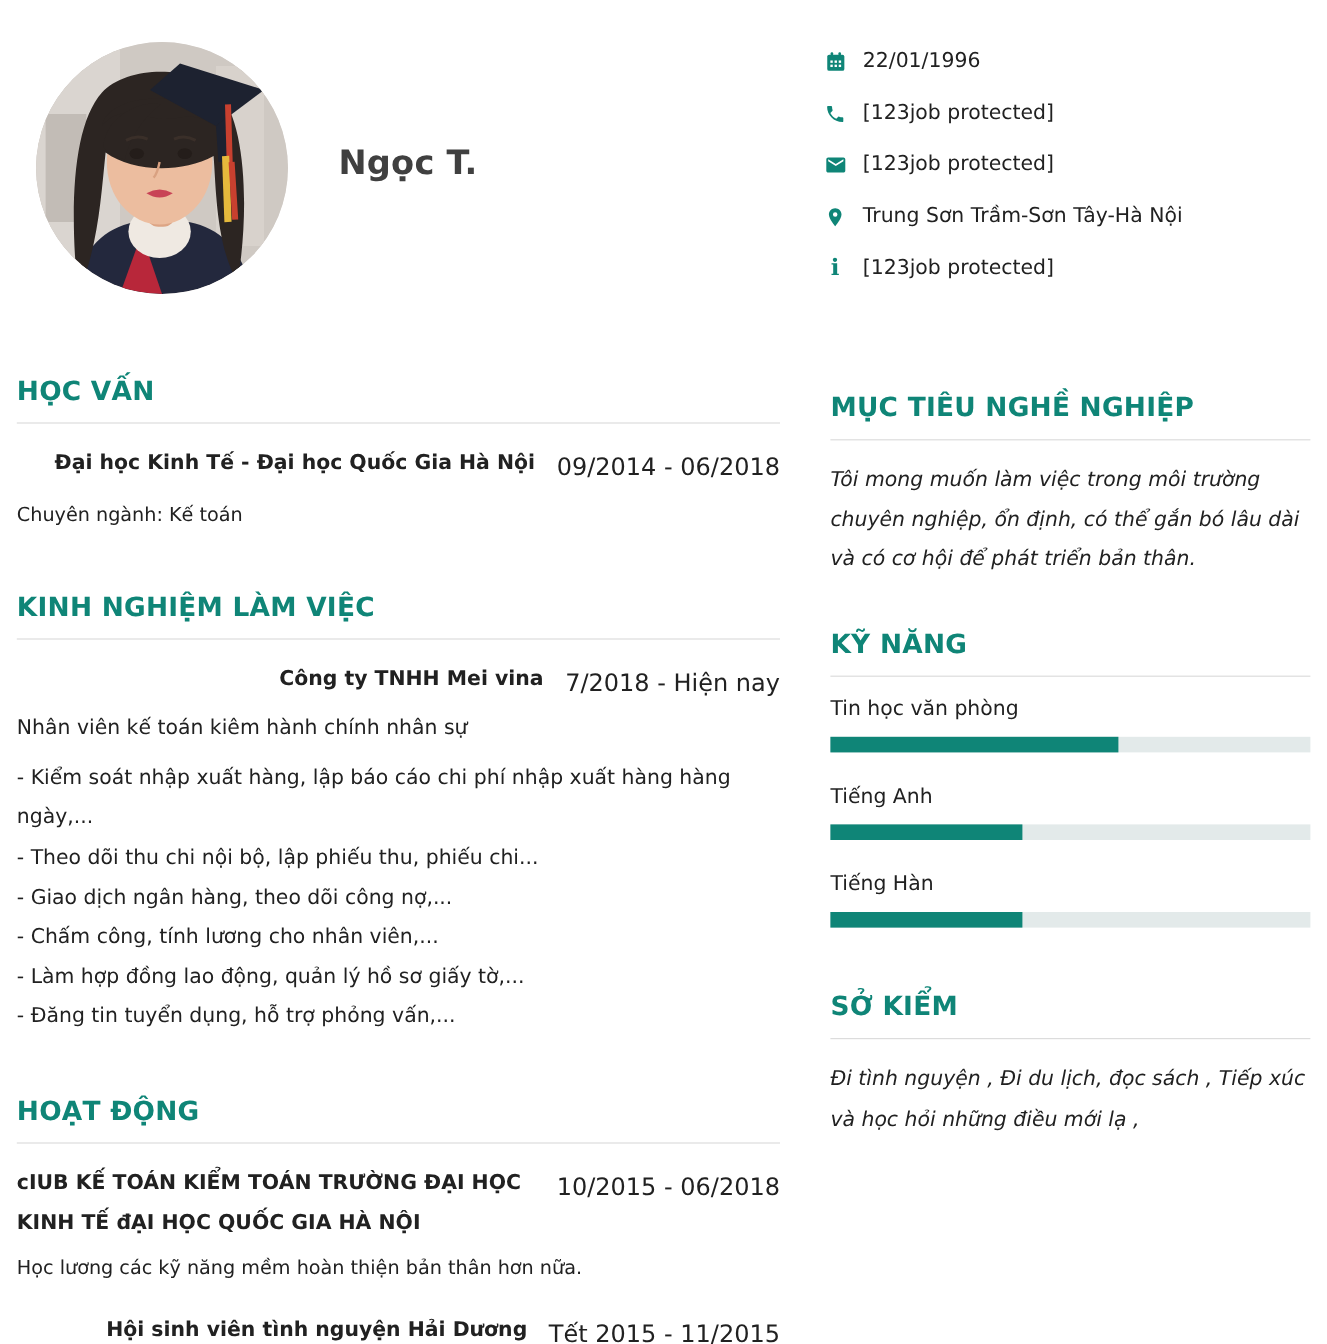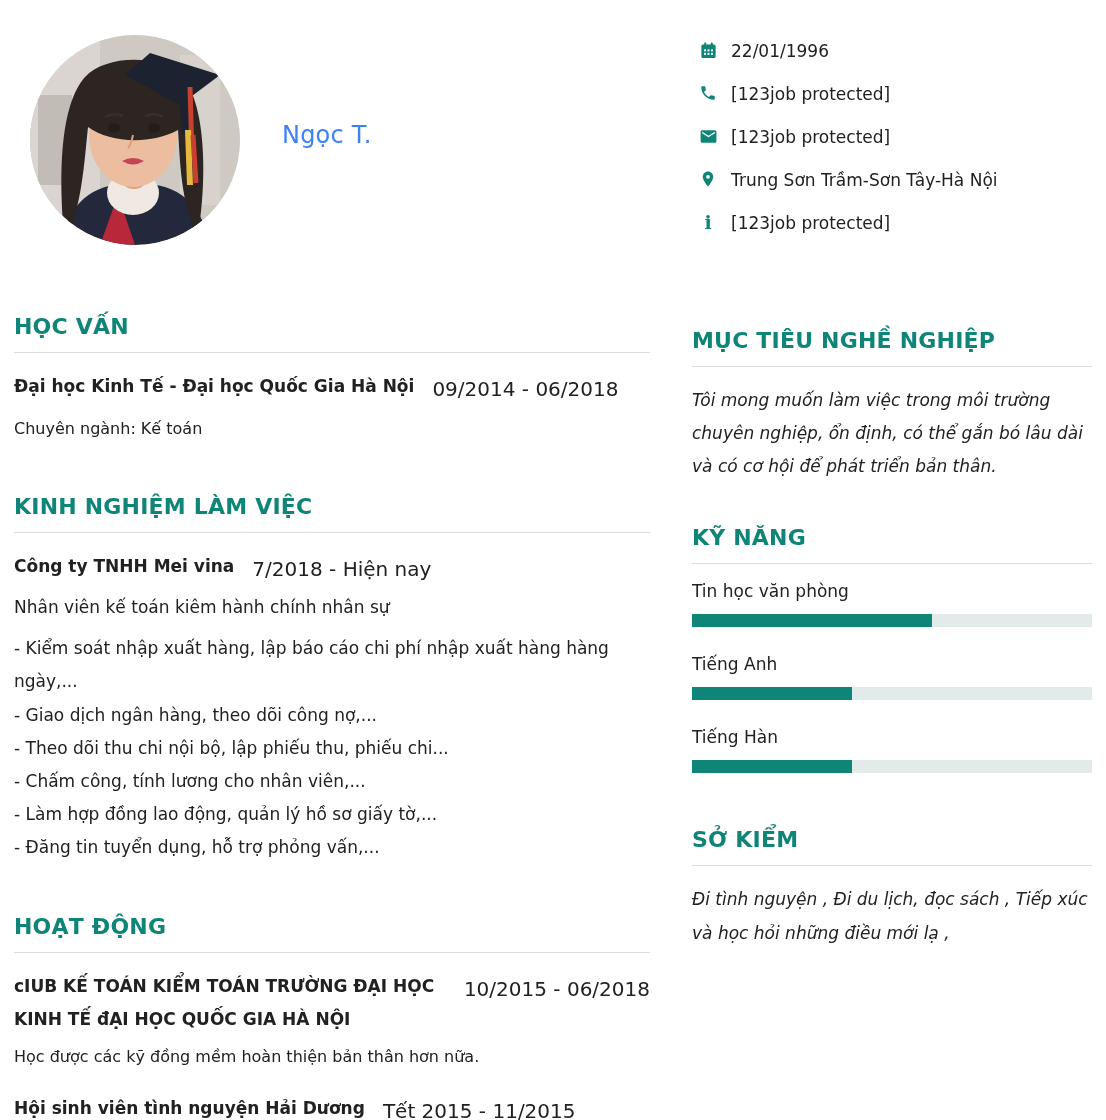--- a/index.html
+++ b/index.html
@@ -19,27 +19,27 @@
 
   
   .header-row{display:flex;align-items:flex-start;padding-top:35px;}
   .id-block{display:flex;align-items:center;}
   .avatar{
     width:210px;height:210px;border-radius:50%;overflow:hidden;
     margin-left:16px;flex:0 0 auto;background:#d8d3cf;
   }
   .avatar svg{display:block;width:100%;height:100%;}
   .name{
-    margin:0 0 10px 42px;font-size:24px;font-weight:400;color:#3b82f6;
+    margin:0 0 10px 42px;font-size:28px;font-weight:700;color:#404040;
     letter-spacing:.2px;
   }
   .contact{
     list-style:none;margin:0;padding:6px 0 0 0;margin-left:auto;width:406px;
   }
-  .contact li{display:flex;align-items:flex-start;margin-bottom:23px;font-size:17px;margin-left:12px;}
+  .contact li{display:flex;align-items:flex-end;margin-bottom:23px;font-size:17px;}
   .contact .cicon{
     width:20px;flex:0 0 20px;display:flex;justify-content:center;align-items:center;
     color:var(--accent);margin-right:13px;
   }
   .info-glyph{
     font-family:"DejaVu Serif","Liberation Serif",serif;font-weight:700;
     font-size:19px;line-height:1;color:var(--accent);
   }
 
   
@@ -50,21 +50,21 @@
   section{margin-bottom:50px;}
   .col-right section.objective{margin-bottom:42px;}
   .col-right section.skills{margin-bottom:54px;}
   h2.sec-title{
     margin:0 0 17px 0;padding-bottom:13px;border-bottom:1px solid var(--divider);
     font-size:22px;font-weight:700;color:var(--accent);letter-spacing:.2px;
   }
 
   .entry{margin-bottom:6px;}
   .entry + .entry{margin-top:20px;}
-  .entry-head{display:flex;justify-content:flex-start;align-items:flex-start;}
+  .entry-head{display:flex;justify-content:flex-end;align-items:flex-start;}
   .entry-name{font-weight:700;font-size:17px;line-height:1.95;padding-right:18px;}
   .entry-date{white-space:nowrap;font-size:20px;line-height:1.95;}
   .entry-detail{font-size:16px;line-height:1.95;margin-top:4px;}
   .role{font-size:17px;line-height:1.95;margin:2px 0 8px;}
   .bullets p{margin:0;font-size:17px;line-height:1.95;}
 
   .para{margin:0;font-size:17px;line-height:1.95;font-style:italic;}
 
   .skill{margin-bottom:27px;}
   .skill-label{font-size:17px;margin-bottom:13px;}
@@ -196,37 +196,37 @@
       <section>
         <h2 class="sec-title">KINH NGHIỆM LÀM VIỆC</h2>
         <div class="entry">
           <div class="entry-head">
             <span class="entry-name">Công ty TNHH Mei vina</span>
             <span class="entry-date">7/2018 - Hiện nay</span>
           </div>
           <div class="role">Nhân viên kế toán kiêm hành chính nhân sự</div>
           <div class="bullets">
             <p>- Kiểm soát nhập xuất hàng, lập báo cáo chi phí nhập xuất hàng hàng ngày,...</p>
+            <p>- Theo dõi thu chi nội bộ, lập phiếu thu, phiếu chi...</p>
             <p>- Giao dịch ngân hàng, theo dõi công nợ,...</p>
-            <p>- Theo dõi thu chi nội bộ, lập phiếu thu, phiếu chi...</p>
             <p>- Chấm công, tính lương cho nhân viên,...</p>
             <p>- Làm hợp đồng lao động, quản lý hồ sơ giấy tờ,...</p>
             <p>- Đăng tin tuyển dụng, hỗ trợ phỏng vấn,...</p>
           </div>
         </div>
       </section>
 
       <section>
         <h2 class="sec-title">HOẠT ĐỘNG</h2>
         <div class="entry">
           <div class="entry-head">
             <span class="entry-name">cIUB KẾ TOÁN KIỂM TOÁN TRƯỜNG ĐẠI HỌC KINH TẾ đẠI HỌC QUỐC GIA HÀ NỘI</span>
             <span class="entry-date">10/2015 - 06/2018</span>
           </div>
-          <div class="entry-detail">Học được các kỹ đồng mềm hoàn thiện bản thân hơn nữa.</div>
+          <div class="entry-detail">Học lương các kỹ năng mềm hoàn thiện bản thân hơn nữa.</div>
         </div>
         <div class="entry">
           <div class="entry-head">
             <span class="entry-name">Hội sinh viên tình nguyện Hải Dương</span>
             <span class="entry-date">Tết 2015 - 11/2015</span>
           </div>
 
         </div>
       </section>
 

